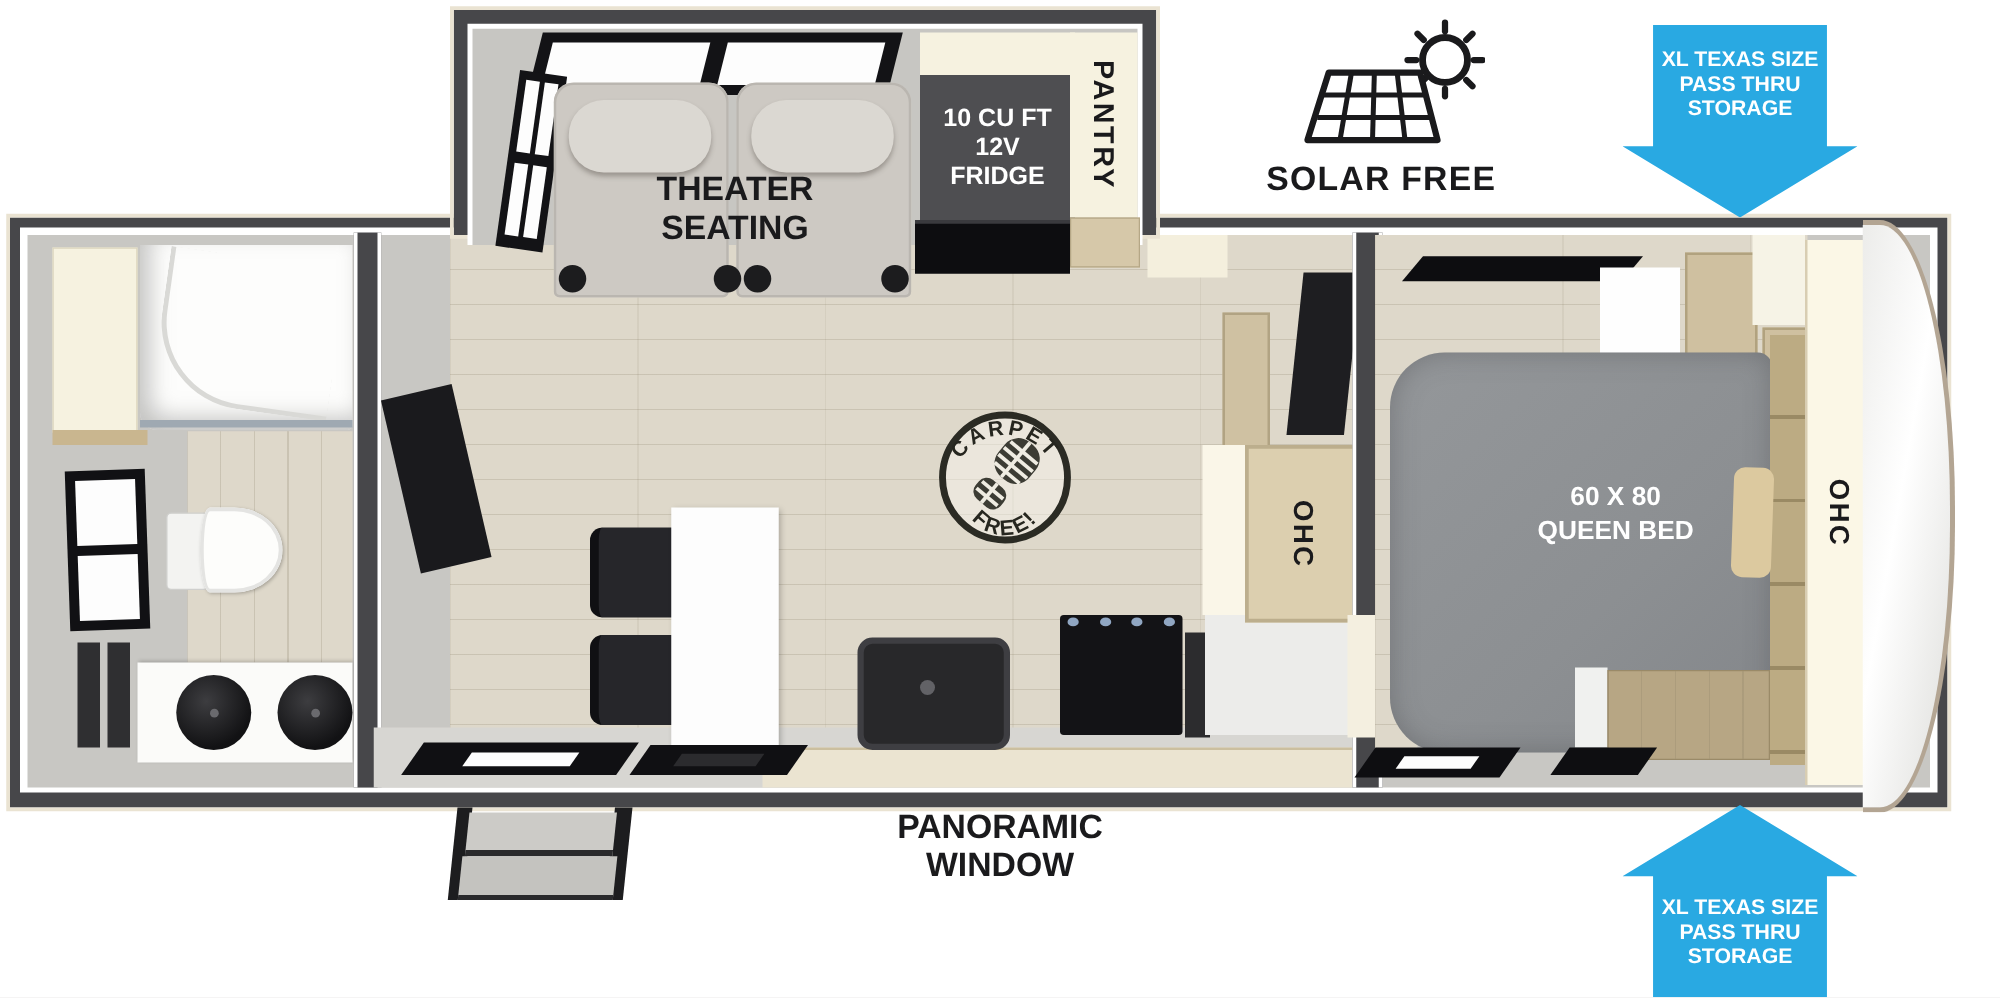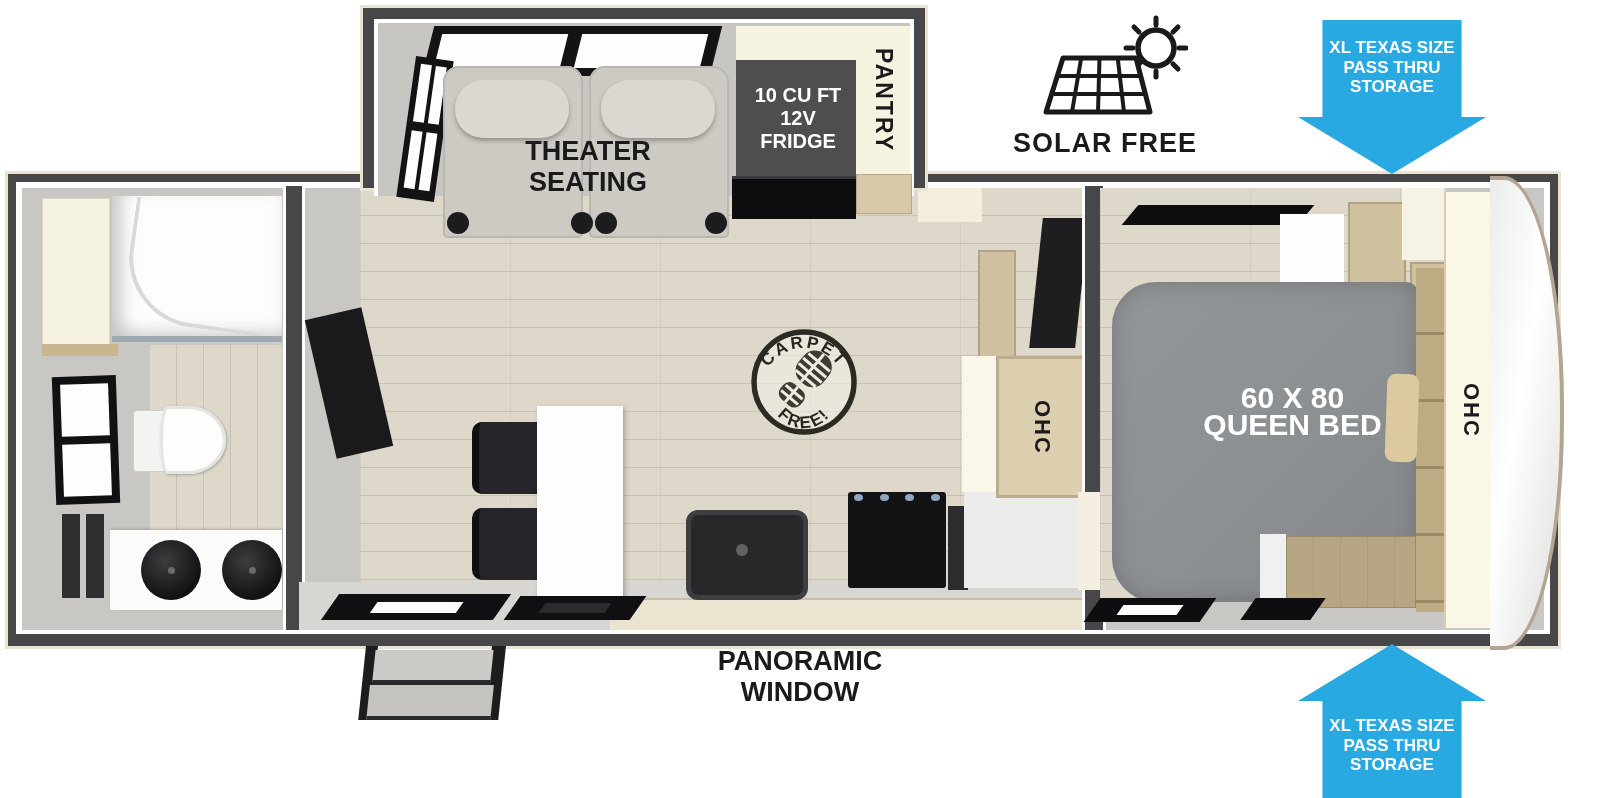--- a/index.html
+++ b/index.html
@@ -107,21 +107,21 @@
   <div class="abs wood" style="left:1100px;top:188px;width:34px;height:420px;"></div>
   <div class="abs" style="left:1130px;top:205px;width:176px;height:20px;background:#0d0d10;transform:skewX(-40deg);"></div>
   <div class="abs" style="left:1280px;top:214px;width:64px;height:80px;background:#fefefe;"></div>
   <div class="abs" style="left:1348px;top:202px;width:54px;height:88px;background:#cfc0a0;border:2px solid #b1a27f;"></div>
   <div class="abs" style="left:1410px;top:262px;width:34px;height:58px;background:#cfc0a0;border:2px solid #b1a27f;"></div>
   <div class="abs" style="left:1402px;top:188px;width:42px;height:72px;background:#f6f3e6;"></div>
 
   <div class="abs" style="left:1112px;top:282px;width:306px;height:320px;border-radius:44px 12px 12px 44px;
               background:linear-gradient(135deg,#94979a,var(--bed-gray,#8c8f92) 60%,#83868a);
               box-shadow:inset 0 0 22px rgba(60,60,62,.35);"></div>
-  <div class="lbl wlbl" style="left:1112px;top:384px;width:361px;font-size:30px;line-height:27px;">60 X 80
+  <div class="lbl wlbl" style="left:1112px;top:384px;width:361px;font-size:21px;line-height:27px;">60 X 80
 QUEEN BED</div>
 
   <div class="abs" style="left:1260px;top:534px;width:26px;height:64px;background:#f0f1ef;"></div>
   <div class="abs woodv" style="left:1286px;top:536px;width:128px;height:70px;background-color:#b7a684;border:1px solid #9a8a68;"></div>
   <div class="abs" style="left:1416px;top:268px;width:28px;height:344px;background:#bcab83;
               background-image:repeating-linear-gradient(180deg,transparent 0 64px,#9a8a64 64px 67px);"></div>
   <div class="abs" style="left:1386px;top:374px;width:32px;height:88px;background:#dcc99f;border-radius:9px;transform:rotate(2deg);"></div>
 
   <div class="abs" style="left:1092px;top:598px;width:116px;height:24px;background:#0e0e11;transform:skewX(-35deg);">
     <div class="abs pane" style="left:28px;top:7px;width:60px;height:10px;"></div>

